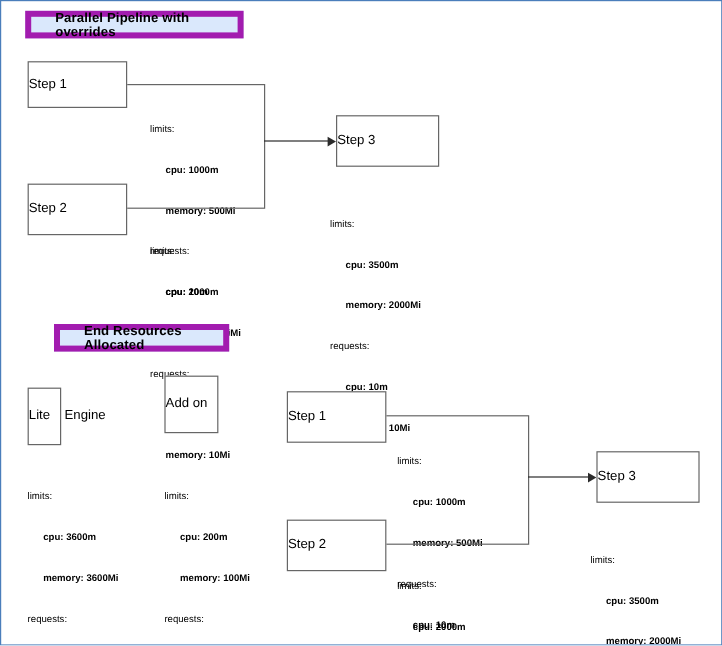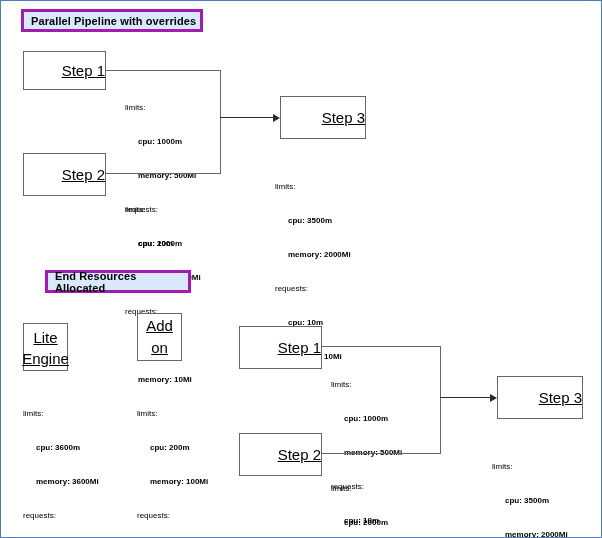--- a/index.html
+++ b/index.html
@@ -15,43 +15,42 @@
     width: 602px;
     height: 538px;
     background: #ffffff;
     border: 1px solid #4a7ebb;
     box-sizing: border-box;
     overflow: hidden;
   }
   .section-badge {
     position: absolute;
     background: #dae8fc;
-    border: 3px solid #a21caf;
+    border: 5px solid #a21caf;
     box-sizing: border-box;
     font-size: 11px;
     font-weight: bold;
     color: #000000;
     display: flex;
     align-items: center;
-    padding-left: 7px;
+    padding-left: 20px;
     letter-spacing: 0.1px;
   }
   .node-box {
     position: absolute;
     background: #ffffff;
     border: 1px solid #666666;
     box-sizing: border-box;
     display: flex;
     align-items: center;
-    justify-content: flex-end;
+    justify-content: flex-start;
     text-align: center;
-    font-size: 15px;
+    font-size: 11px;
     color: #000000;
     line-height: 1.45;
-    text-decoration: underline;
   }
   .res-block {
     position: absolute;
     font-size: 8px;
     color: #000000;
     line-height: 1.42;
     white-space: pre;
   }
   .res-block .ind {
     padding-left: 13px;
@@ -131,21 +130,21 @@
     <span class="ind">memory: 2000Mi</span>
     <span class="key">requests:</span>
     <span class="ind">cpu: 10m</span>
     <span class="ind">memory: 10Mi</span>
   </div>
 
   <div class="section-badge" style="left:20px; top:269px; width:146px; height:23px;margin-left:24px;">
     <span>End Resources Allocated</span>
   </div>
 
-  <div class="node-box" style="left:22px; top:322px; width:45px; height:48px; flex-direction:column;">
+  <div class="node-box" style="left:22px; top:322px; width:28px; height:48px; flex-direction:row;gap:12px;">
     <span>Lite</span>
     <span>Engine</span>
   </div>
 
   <div class="res-block" style="left:22px; top:384px;">
     <span class="key">limits:</span>
     <span class="ind">cpu: 3600m</span>
     <span class="ind">memory: 3600Mi</span>
     <span class="key">requests:</span>
     

